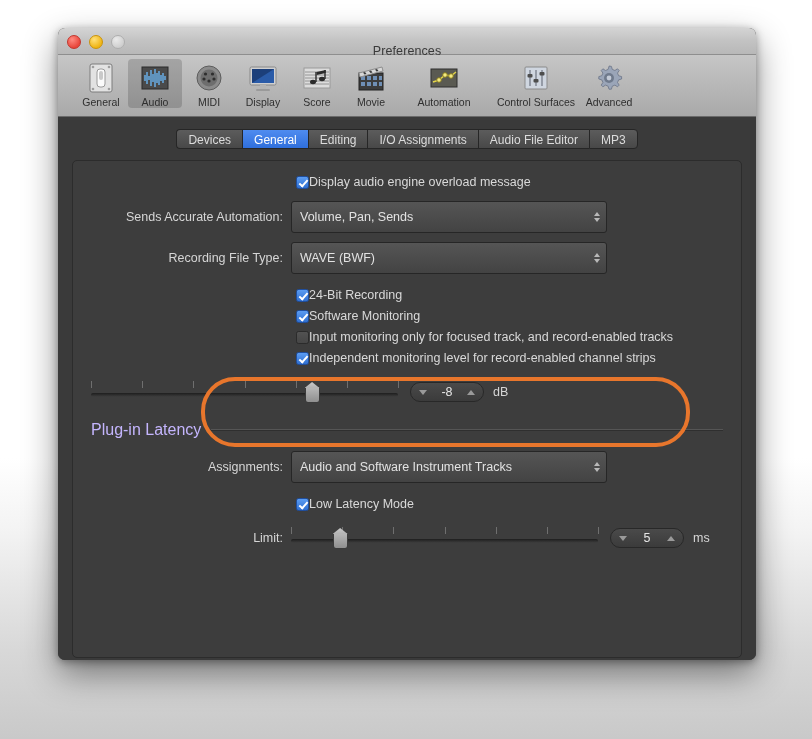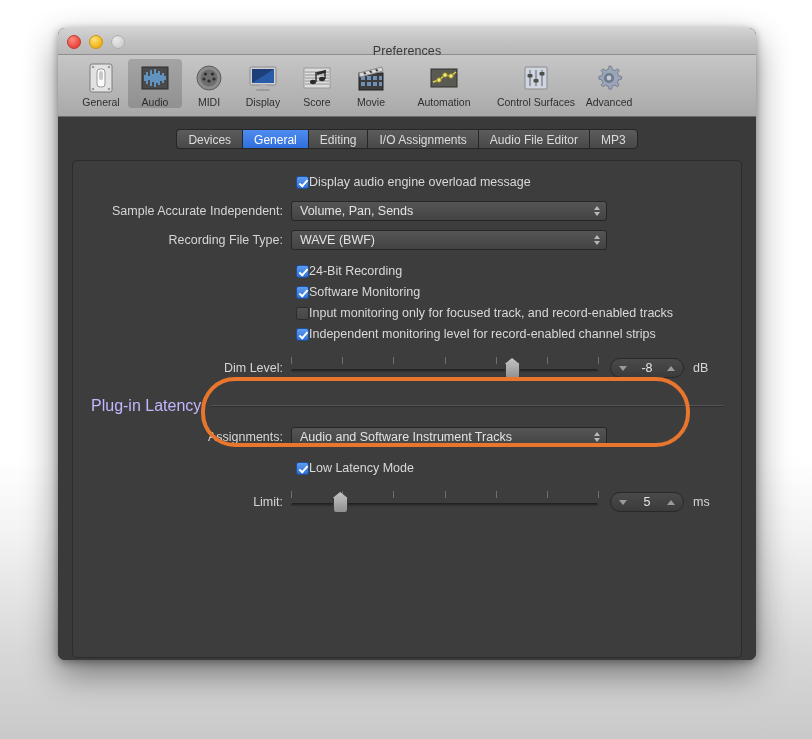--- a/index.html
+++ b/index.html
@@ -189,21 +189,21 @@
     font-size: 12.5px;
     color: #d9d9d9;
     margin-left: 0;
     white-space: nowrap;
   }
   .cb-row { display: flex; align-items: center; margin-bottom: 7px; }
   .cb-indent { margin-left: 205px; }
 
   
   .popup {
-    height: 20px;
+    height: 32px;
     background: linear-gradient(180deg, #555555 0%, #434343 100%);
     border: 1px solid #262626;
     border-radius: 3px;
     display: flex;
     align-items: center;
     position: relative;
     box-sizing: border-box;
     padding: 0 22px 0 8px;
   }
   .popup-text {
@@ -509,21 +509,21 @@
     </div>
 
     <div id="panel">
 
       <div class="cb-row" style="margin-left:205px; margin-bottom:12px;">
         <span class="cb on"></span>
         <span class="cb-text">Display audio engine overload message</span>
       </div>
 
       <div class="row">
-        <div class="row-label lbl-w">Sample Accurate Independent:</div>
+        <div class="row-label lbl-w">Sends Accurate Automation:</div>
         <div class="popup" style="width:316px;">
           <span class="popup-text">Volume, Pan, Sends</span>
           <span class="arrows">
               <i class="up"></i>
               <i class="down"></i>
             </span>
         </div>
       </div>
 
       <div class="row" style="margin-bottom:14px;">
@@ -548,21 +548,20 @@
       <div class="cb-row cb-indent">
         <span class="cb off"></span>
         <span class="cb-text">Input monitoring only for focused track, and record-enabled tracks</span>
       </div>
       <div class="cb-row cb-indent" style="margin-bottom:16px;">
         <span class="cb on"></span>
         <span class="cb-text">Independent monitoring level for record-enabled channel strips</span>
       </div>
 
       <div class="row" style="margin-bottom:0;">
-        <div class="row-label lbl-w">Dim Level:</div>
         <div class="slider-wrap" style="max-width:307px;">
           <div class="ticks" id="dim-ticks">
               <span style="left: 0%;"></span>
               <span style="left: 16.6667%;"></span>
               <span style="left: 33.3333%;"></span>
               <span style="left: 50%;"></span>
               <span style="left: 66.6667%;"></span>
               <span style="left: 83.3333%;"></span>
               <span style="left: 100%;"></span>
             </div>

